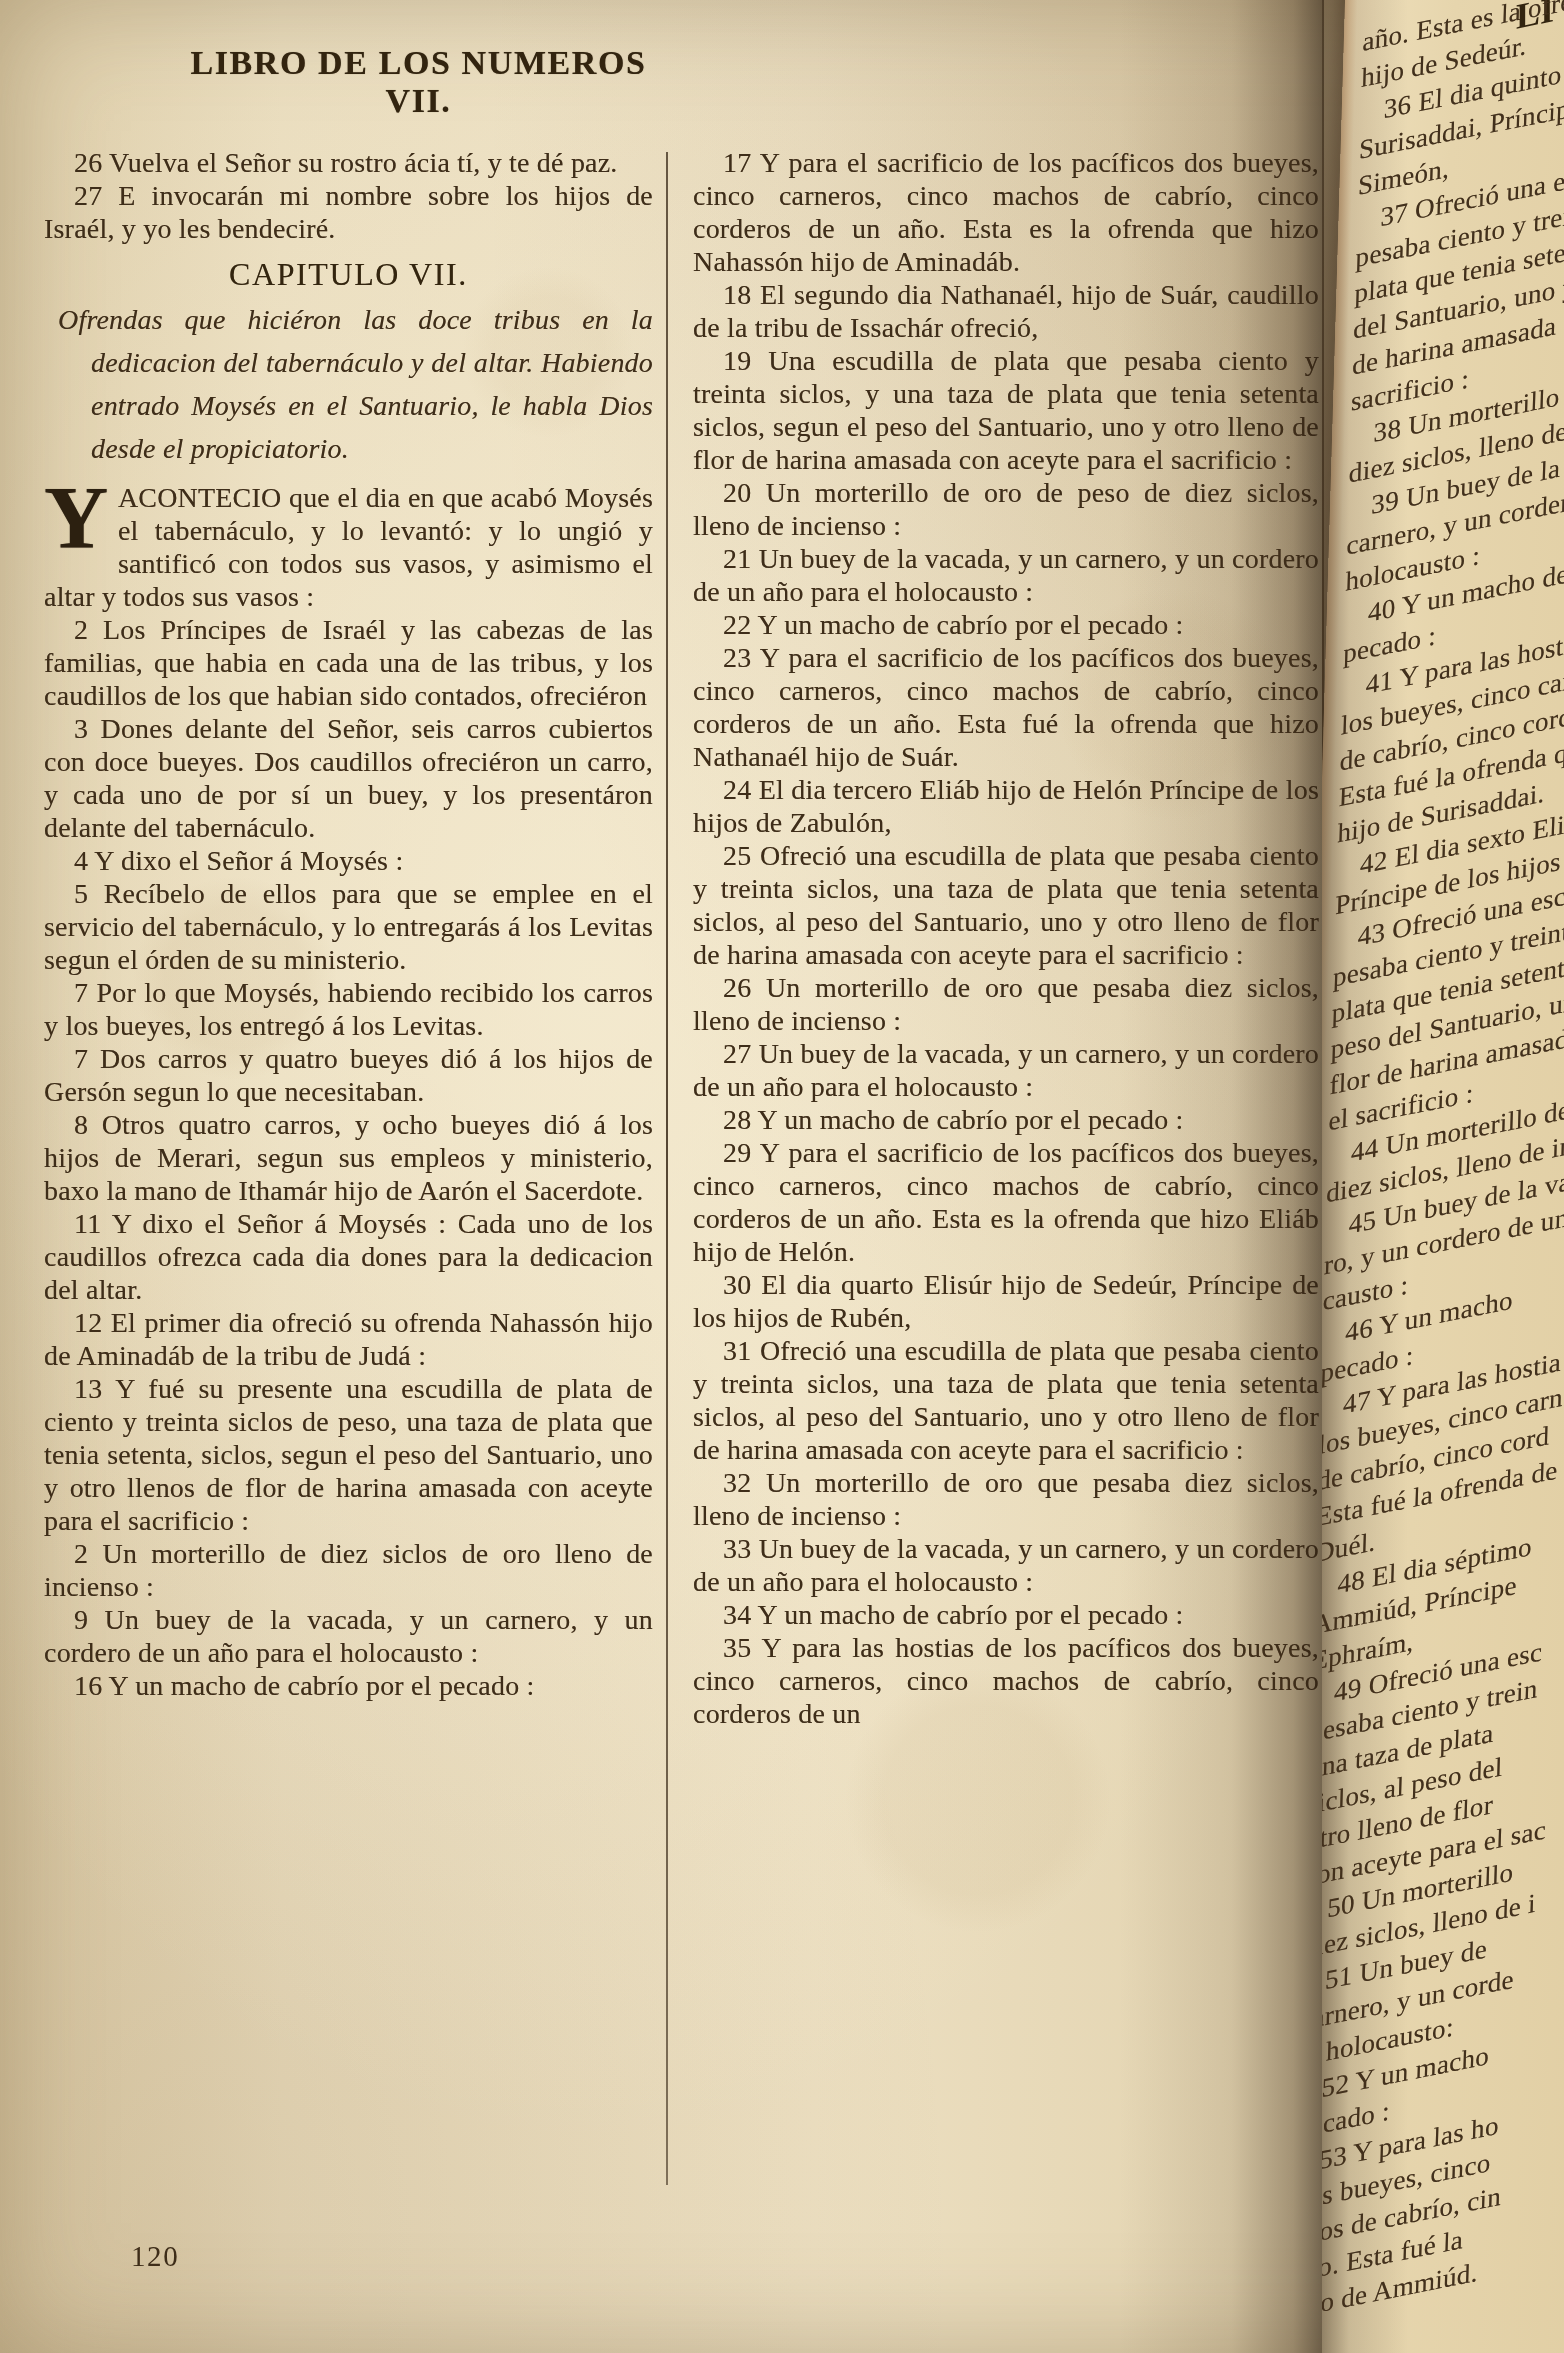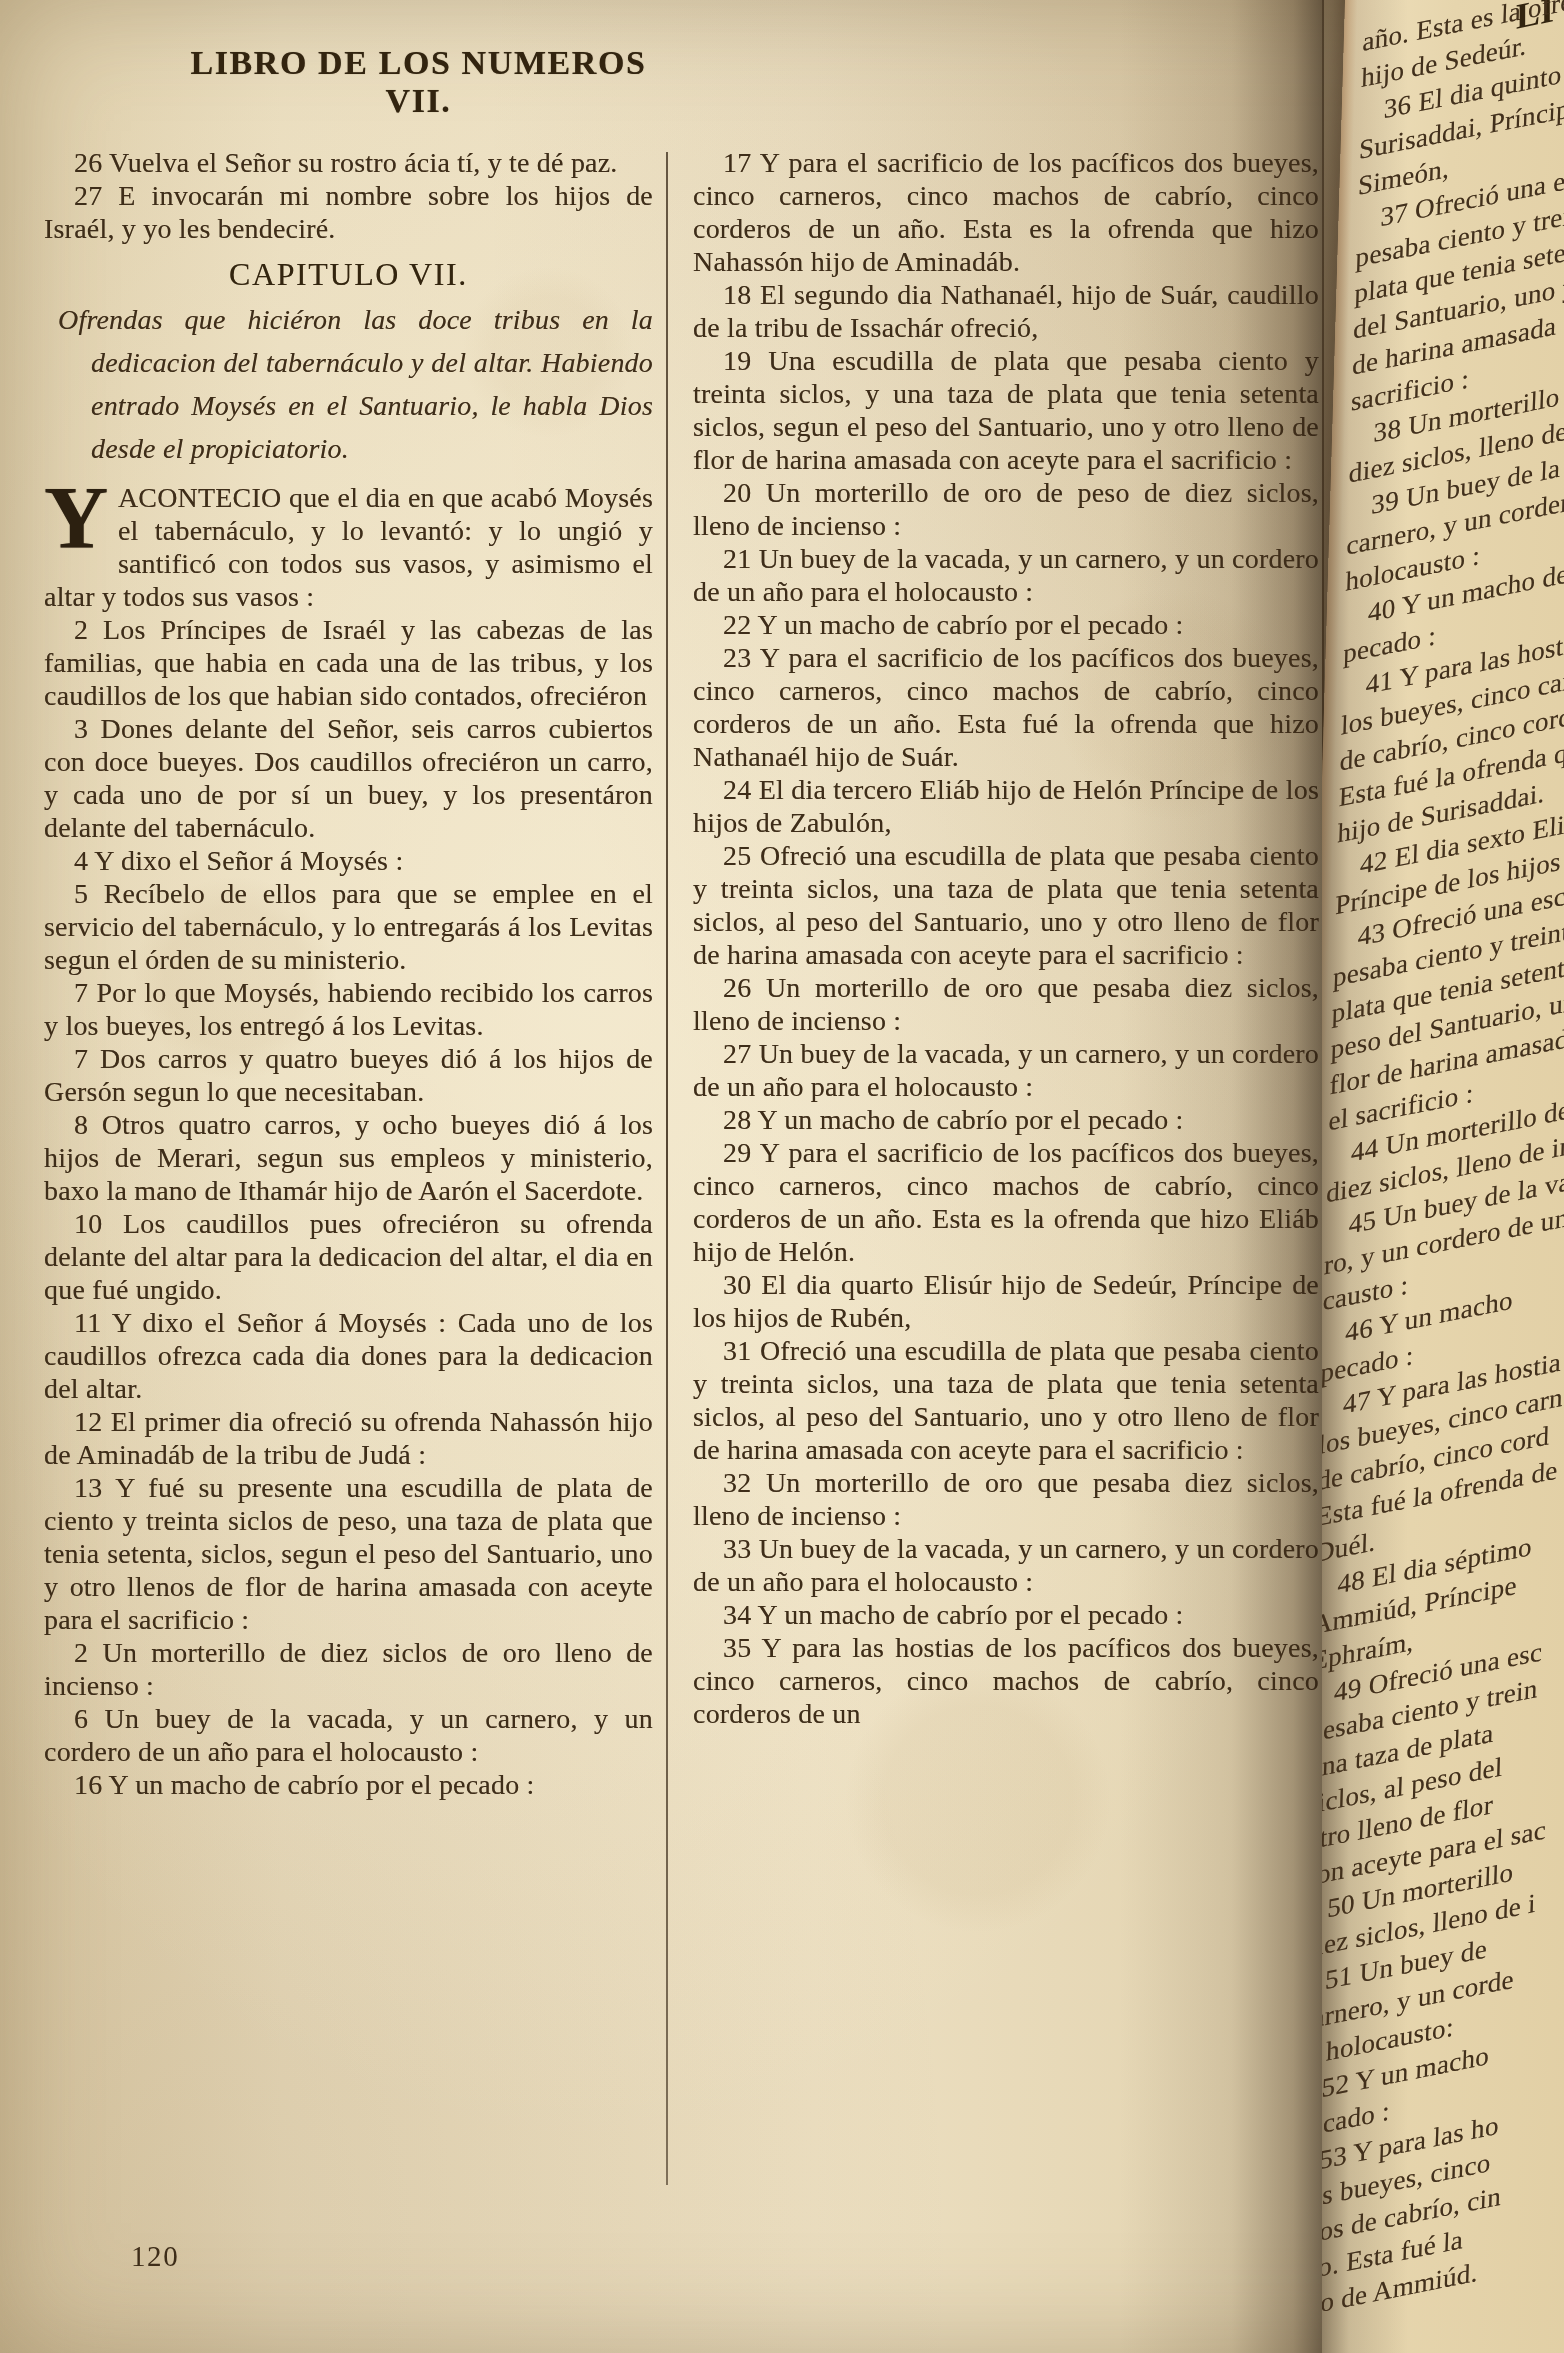--- a/index.html
+++ b/index.html
@@ -76,26 +76,25 @@
       <span id="drop-cap">Y</span><span>ACONTECIO que el dia en que acabó Moysés el tabernáculo, y lo levantó: y lo ungió y santificó con todos sus vasos, y asimismo el altar y todos sus vasos :</span>
     </p>
     <div>
         <p class="verse">2 Los Príncipes de Israél y las cabezas de las familias, que habia en cada una de las tribus, y los caudillos de los que habian sido contados, ofreciéron</p>
         <p class="verse">3 Dones delante del Señor, seis carros cubiertos con doce bueyes.  Dos caudillos ofreciéron un carro, y cada uno de por sí un buey, y los presentáron delante del tabernáculo.</p>
         <p class="verse">4 Y dixo el Señor á Moysés :</p>
         <p class="verse">5 Recíbelo de ellos para que se emplee en el servicio del tabernáculo, y lo entregarás á los Levitas segun el órden de su ministerio.</p>
         <p class="verse">7 Por lo que Moysés, habiendo recibido los carros y los bueyes, los entregó á los Levitas.</p>
         <p class="verse">7 Dos carros y quatro bueyes dió á los hijos de Gersón segun lo que necesitaban.</p>
         <p class="verse">8 Otros quatro carros, y ocho bueyes dió á los hijos de Merari, segun sus empleos y ministerio, baxo la mano de Ithamár hijo de Aarón el Sacerdote.</p>
-        <p class="verse">10 Los caudillos pues ofreciéron su ofrenda delante del altar para la dedicacion del altar, el dia en que fué ungido.</p>
         <p class="verse">11 Y dixo el Señor á Moysés : Cada uno de los caudillos ofrezca cada dia dones para la dedicacion del altar.</p>
         <p class="verse">12 El primer dia ofreció su ofrenda Nahassón hijo de Aminadáb de la tribu de Judá :</p>
         <p class="verse">13 Y fué su presente una escudilla de plata de ciento y treinta siclos de peso, una taza de plata que tenia setenta, siclos, segun el peso del Santuario, uno y otro llenos de flor de harina amasada con aceyte para el sacrificio :</p>
         <p class="verse">2 Un morterillo de diez siclos de oro lleno de incienso :</p>
-        <p class="verse">6 Un buey de la vacada, y un carnero, y un cordero de un año para el holocausto :</p>
+        <p class="verse">9 Un buey de la vacada, y un carnero, y un cordero de un año para el holocausto :</p>
         <p class="verse">16 Y un macho de cabrío por el pecado :</p>
       </div>
   </div>
 
   <div id="col-right" class="col">
     <div>
         <p class="verse">17 Y para el sacrificio de los pacíficos dos bueyes, cinco carneros, cinco machos de cabrío, cinco corderos de un año. Esta es la ofrenda que hizo Nahassón hijo de Aminadáb.</p>
         <p class="verse">18 El segundo dia Nathanaél, hijo de Suár, caudillo de la tribu de Issachár ofreció,</p>
         <p class="verse">19 Una escudilla de plata que pesaba ciento y treinta siclos, y una taza de plata que tenia setenta siclos, segun el peso del Santuario, uno y otro lleno de flor de harina amasada con aceyte para el sacrificio :</p>
         <p class="verse">20 Un morterillo de oro de peso de diez siclos, lleno de incienso :</p>

